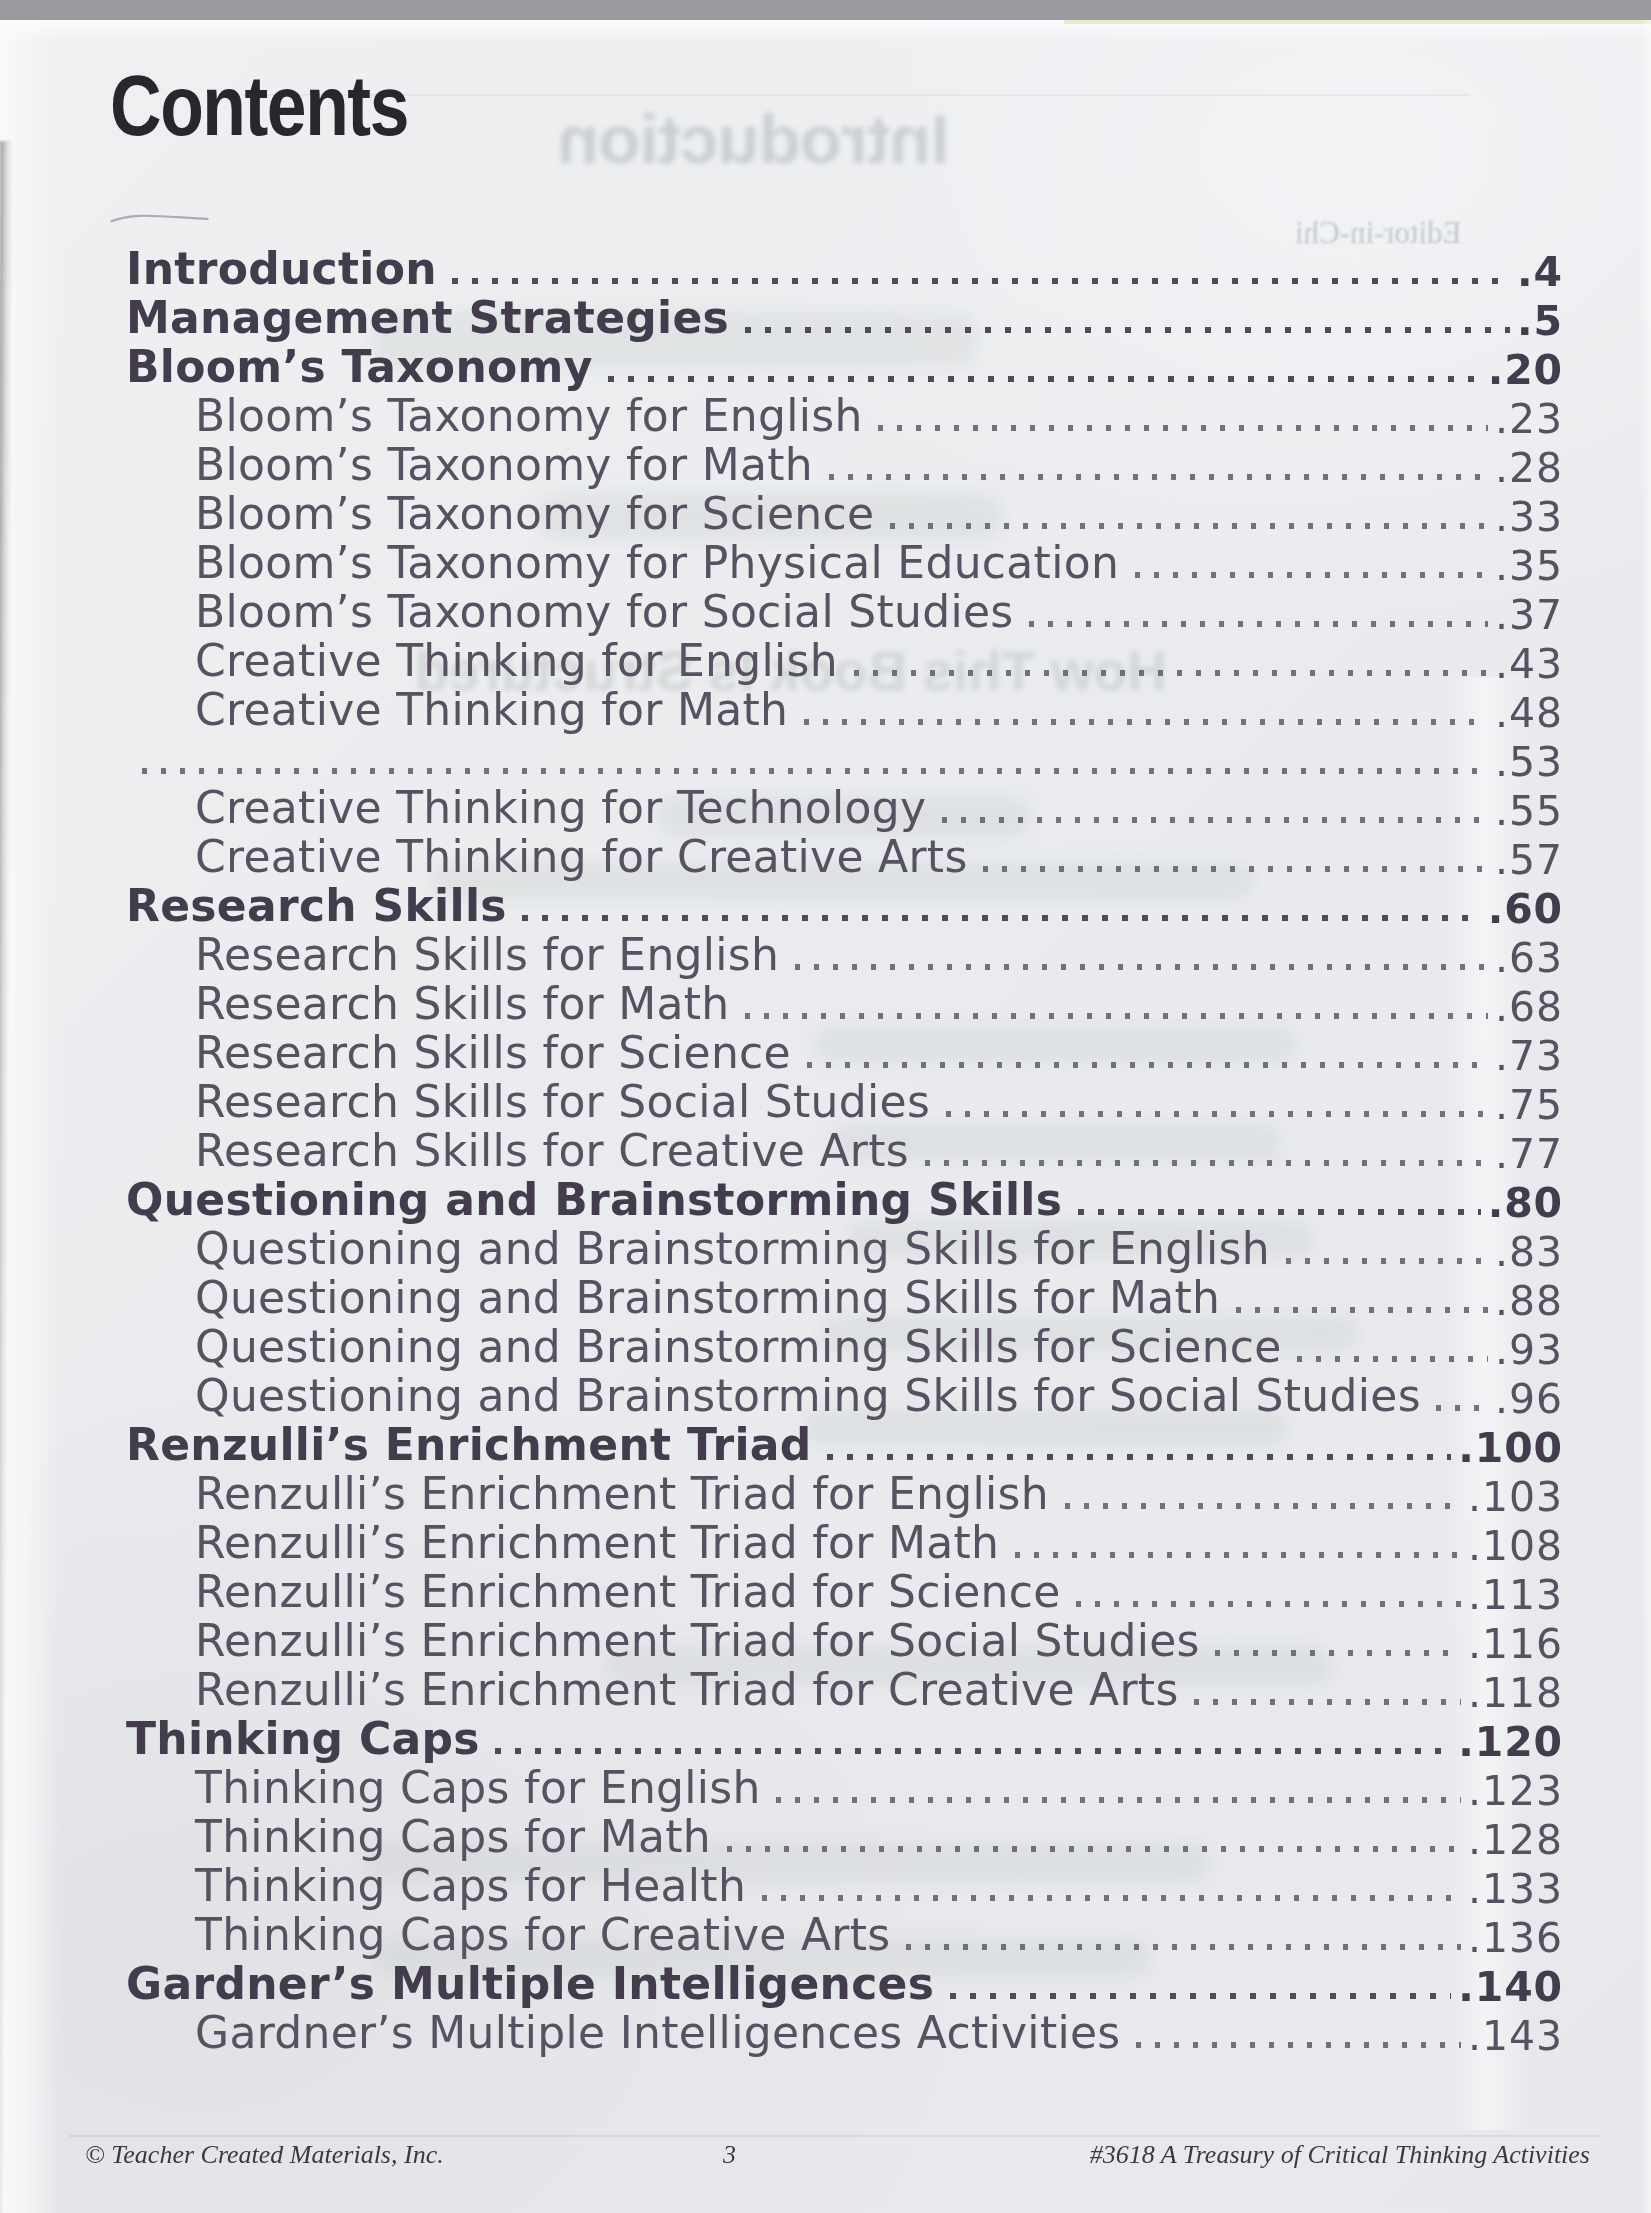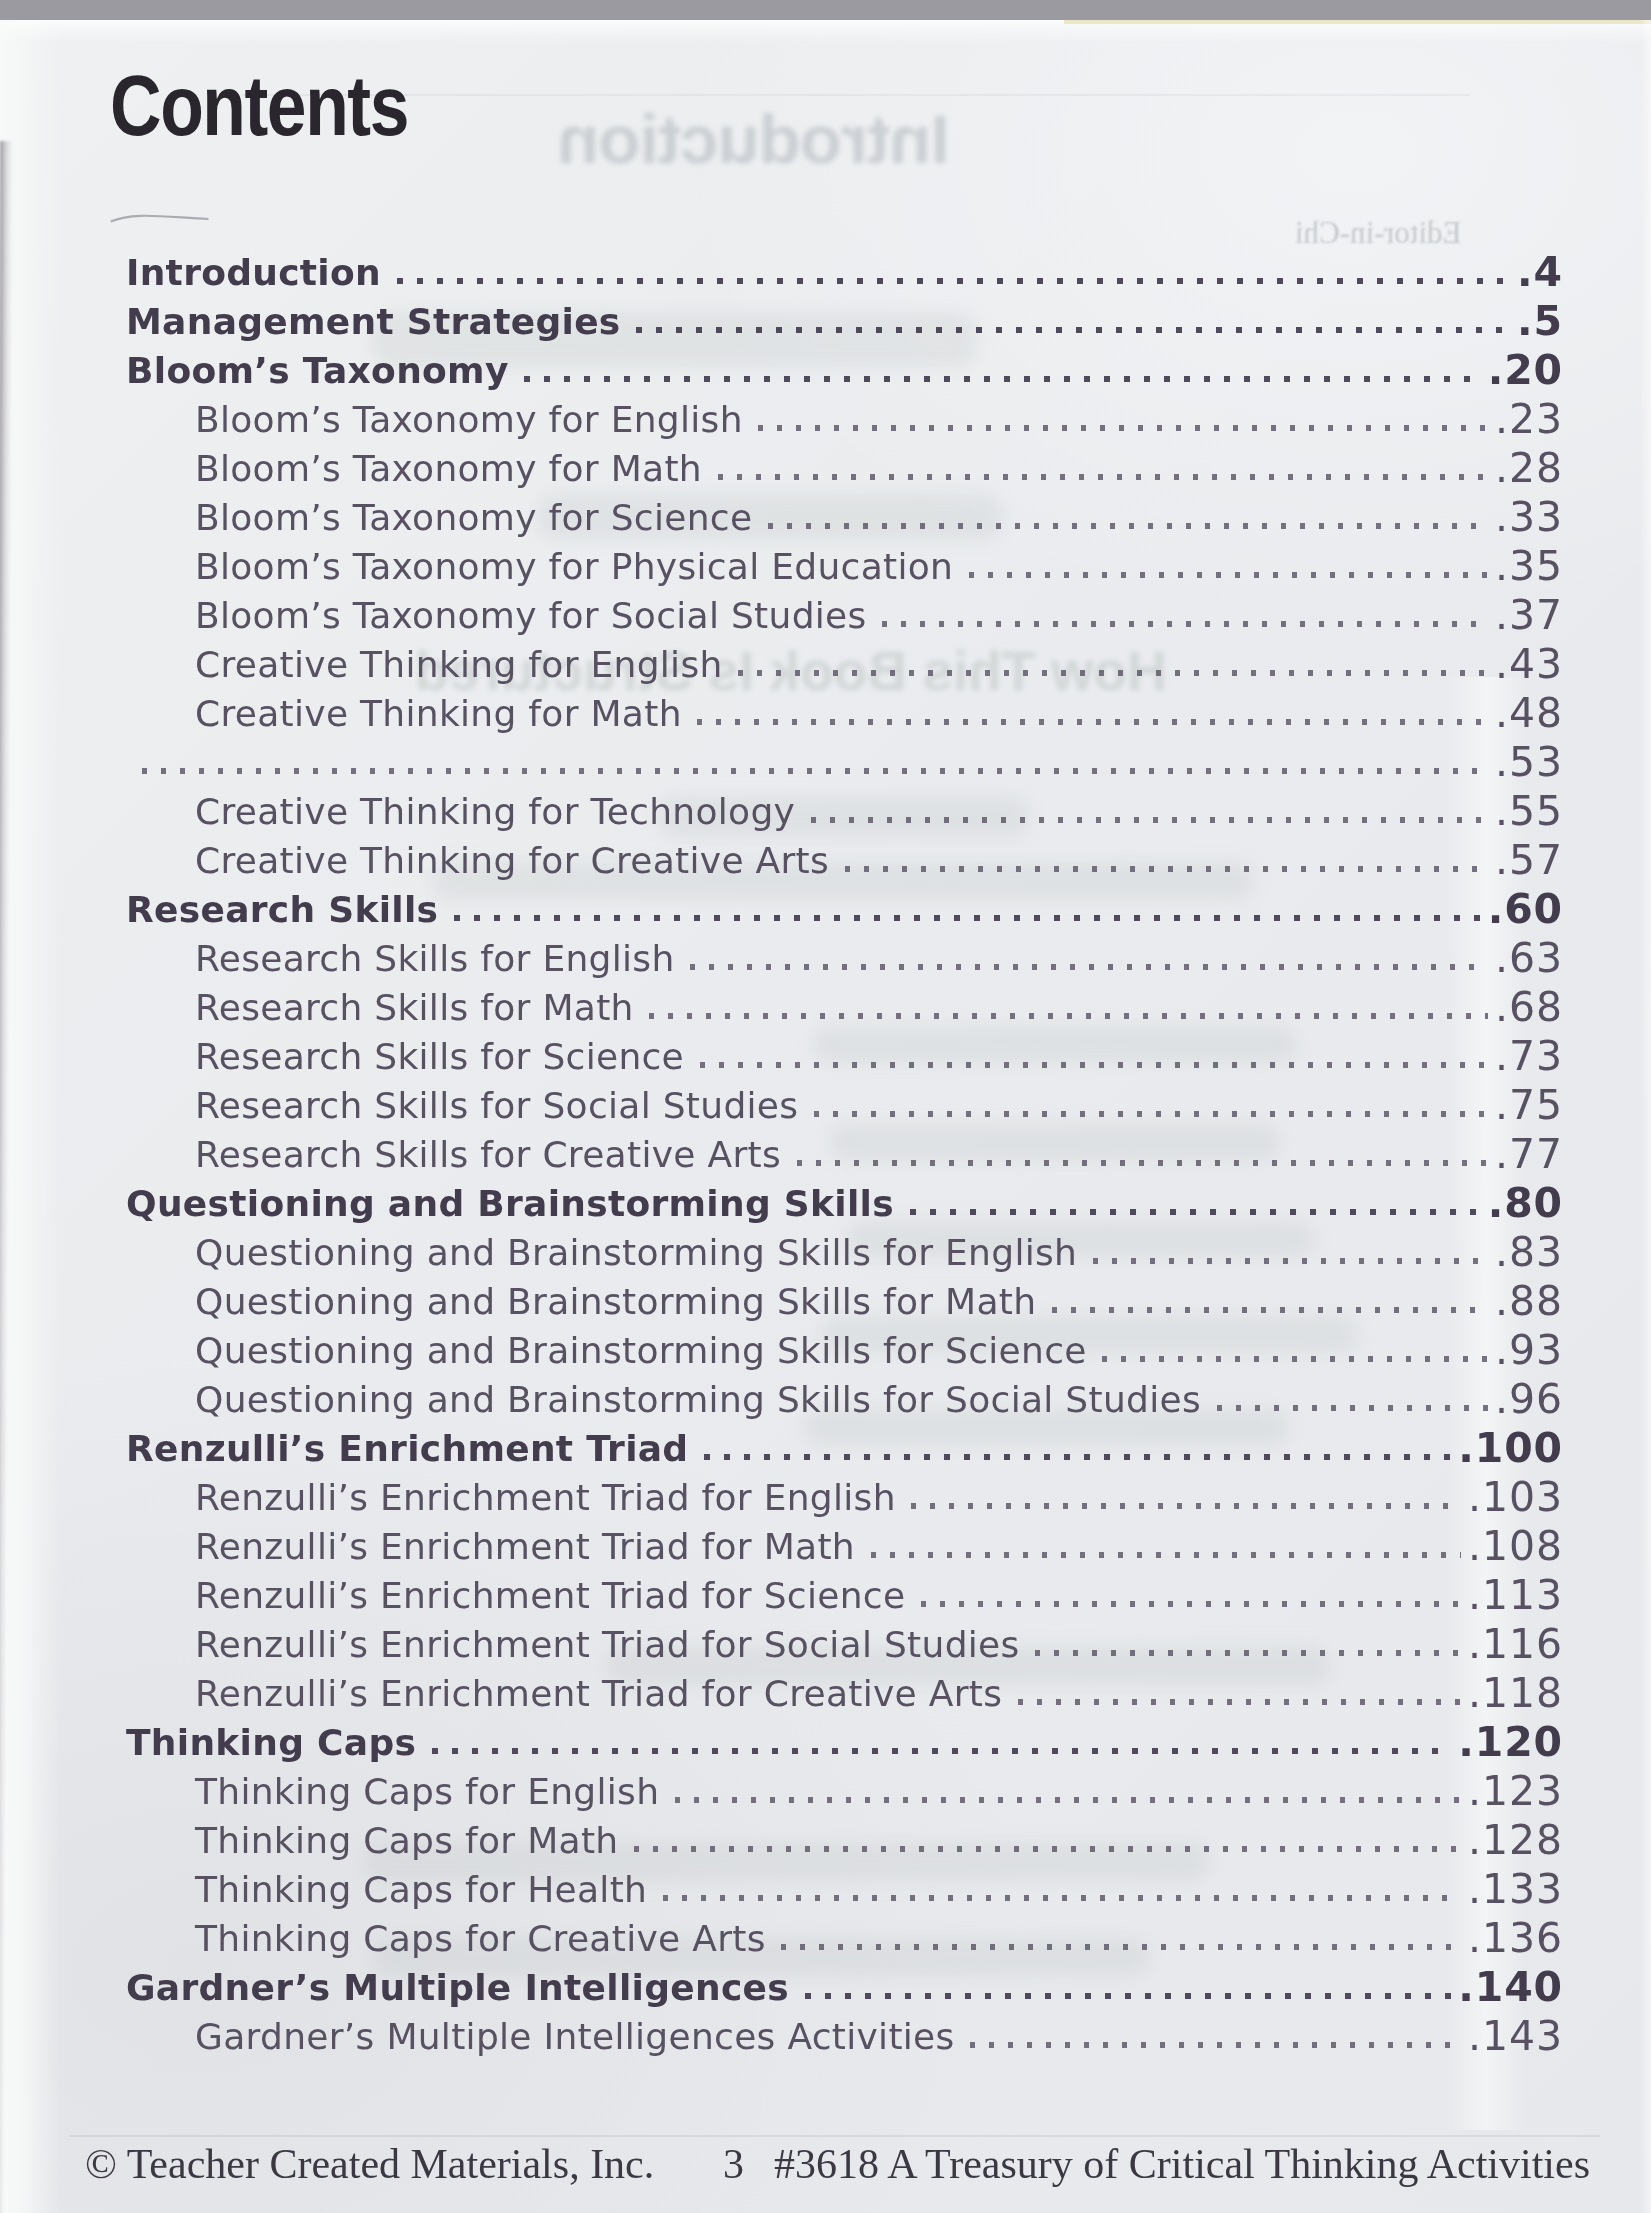--- a/index.html
+++ b/index.html
@@ -40,31 +40,31 @@
     color:rgba(160,170,166,.30);filter:blur(2.6px);}
   .blob{position:absolute;background:rgba(168,176,172,.16);filter:blur(7.8px);border-radius:21px;}
   
   .title{position:absolute;left:110px;top:43px;margin:0;
     font-family:"Liberation Sans",sans-serif;font-weight:700;font-size:85px;line-height:1;
     letter-spacing:-1.7px;color:#2a262e;transform:scaleX(.84);transform-origin:0 0;}
   
   .toc{position:absolute;left:126px;top:224px;width:1437px;}
   .toc-row{display:flex;align-items:flex-end;height:49px;color:#575161;}
   .toc-row.heading{color:#423c4d;font-weight:700;}
-  .toc-label{font-size:36px;line-height:1.08;letter-spacing:0.3px;white-space:nowrap;}
+  .toc-label{font-size:44px;line-height:1.08;letter-spacing:0.3px;white-space:nowrap;}
   .toc-row.sub .toc-label{padding-left:69px;}
   .toc-leader{flex:1 1 auto;height:6px;margin:0 7px 9.5px 15.6px;opacity:.92;
     background-image:repeating-linear-gradient(to right,currentColor 0 6px,transparent 6px 20px);}
   .toc-row.sub .toc-leader{height:5.2px;opacity:.8;
     background-image:repeating-linear-gradient(to right,currentColor 0 5.2px,transparent 5.2px 19px);}
   .toc-page{font-size:41px;line-height:1;letter-spacing:0.9px;}
   .toc-row.heading .toc-page{font-weight:700;}
   
   .footer{position:absolute;top:2120px;left:0;width:100%;height:52px;
-    font-family:"Liberation Serif",serif;font-size:42px;color:#3c3843;}
+    font-family:"Liberation Serif",serif;font-style:italic;font-size:26px;color:#3c3843;}
   .f-left{position:absolute;left:85px;top:0;}
   .f-center{position:absolute;left:723px;top:0;}
   .f-right{position:absolute;right:62px;top:0;text-align:center;}
 </style>
 </head>
 <body>
 
 <div class="page">
 
   <div class="ghost ghost-title">Introduction</div>

